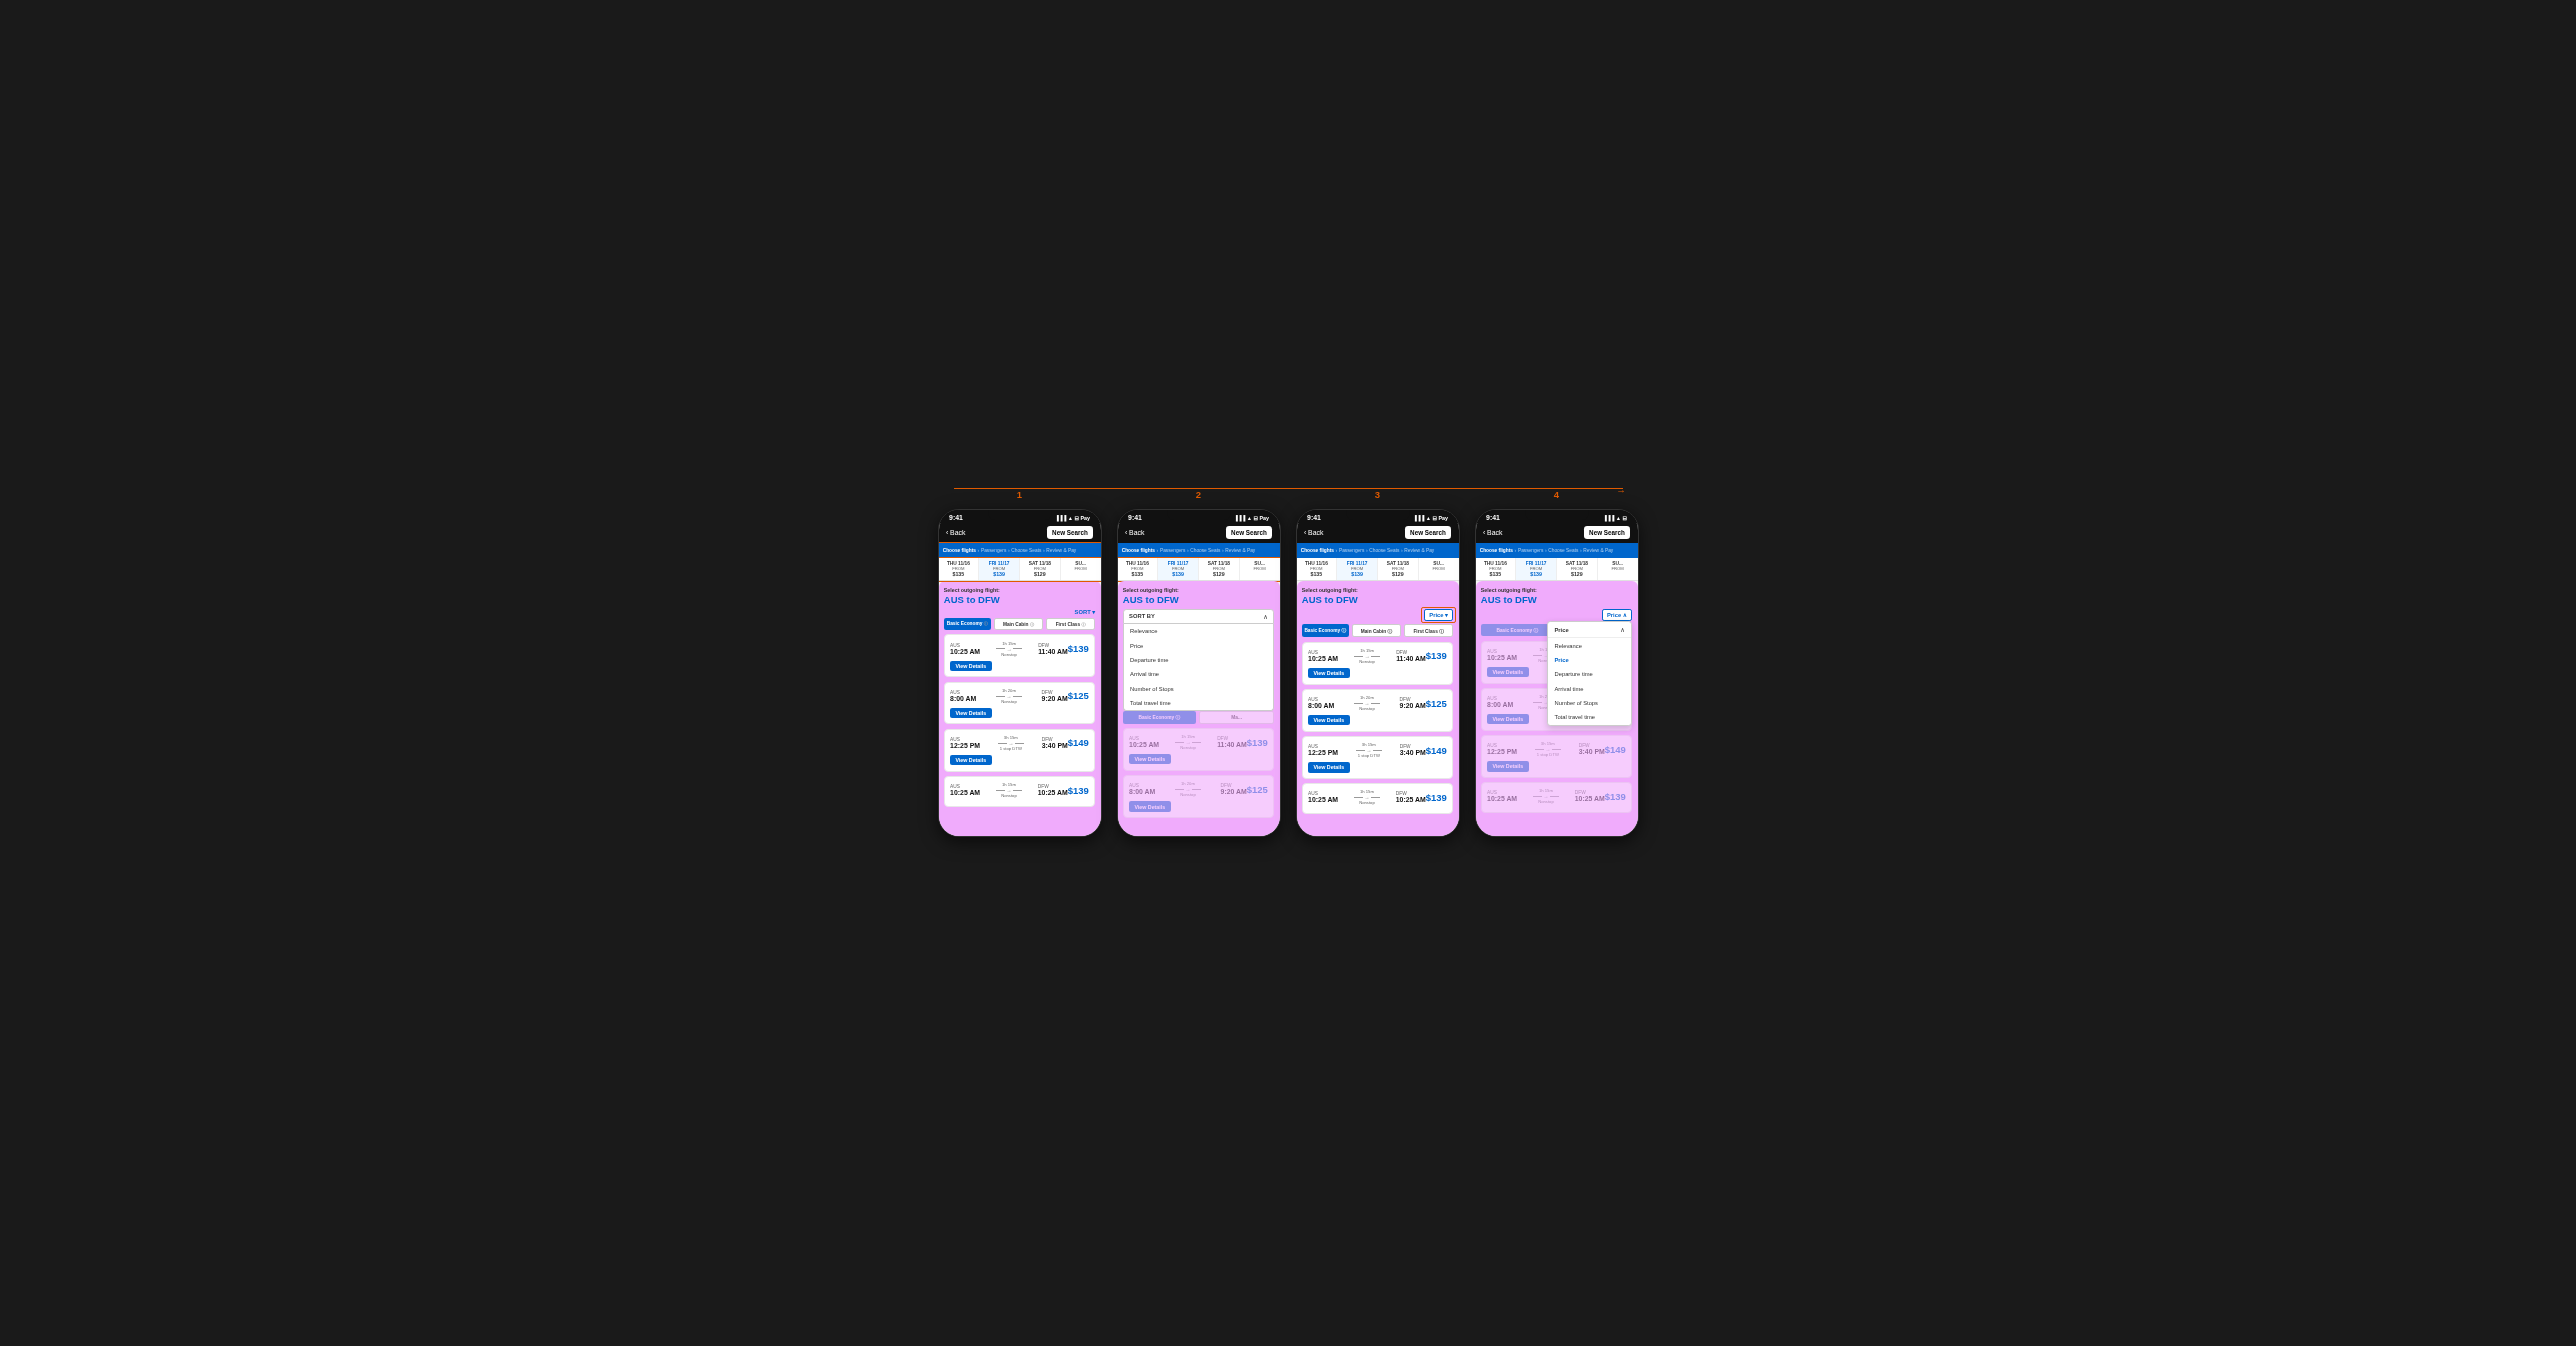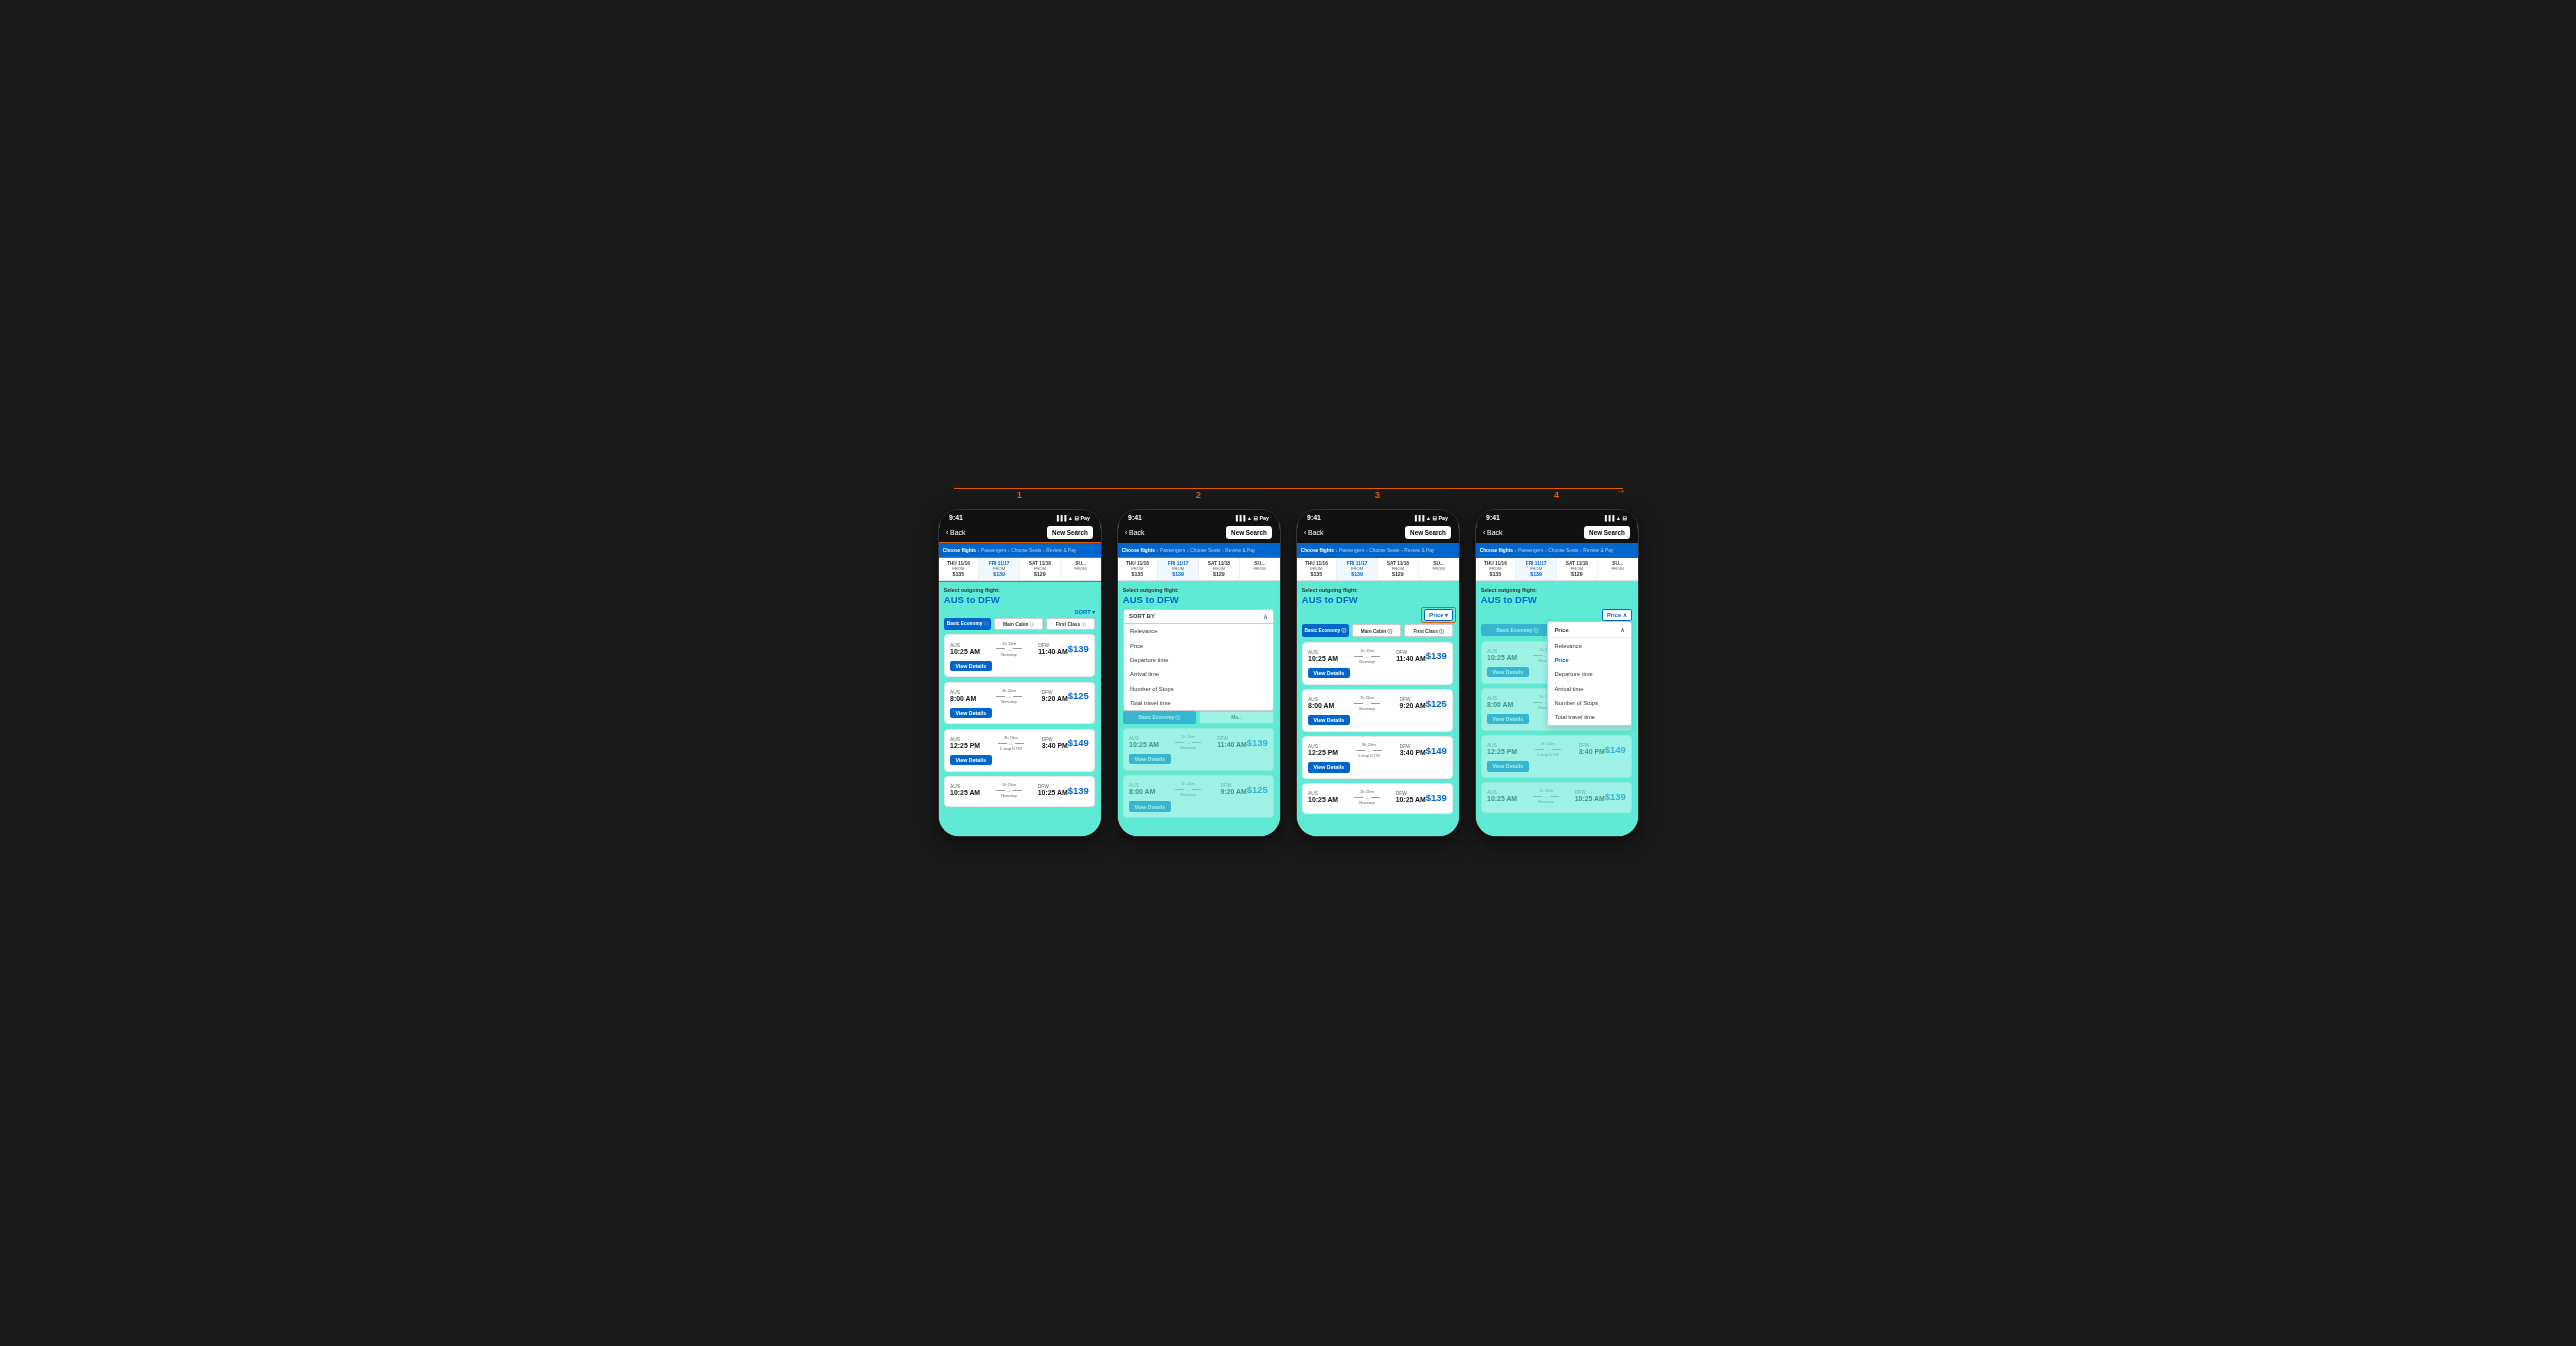--- a/index.html
+++ b/index.html
@@ -134,22 +134,23 @@
     .date-cell.selected { background: #f0f8ff; }
     .date-cell .day { font-weight: 700; color: #333; font-size: 4.8px; }
     .date-cell .price-label { color: #666; font-size: 4.2px; }
     .date-cell .price-val { color: #333; font-weight: 700; font-size: 5.3px; }
     .date-cell.selected .day { color: #0066cc; }
     .date-cell.selected .price-val { color: #0066cc; }
     
     .main-content {
       flex: 1;
       overflow-y: auto;
-      background: #5eead4;
+      background: #f0abfc;
       padding: 5.3px 5.3px 0;
+      border-radius: 6px;
     }
     .select-label {
       font-size: 5.3px;
       color: #333;
       font-weight: 600;
       margin-bottom: 1.1px;
     }
     .route-title {
       font-size: 9.5px;
       font-weight: 700;

